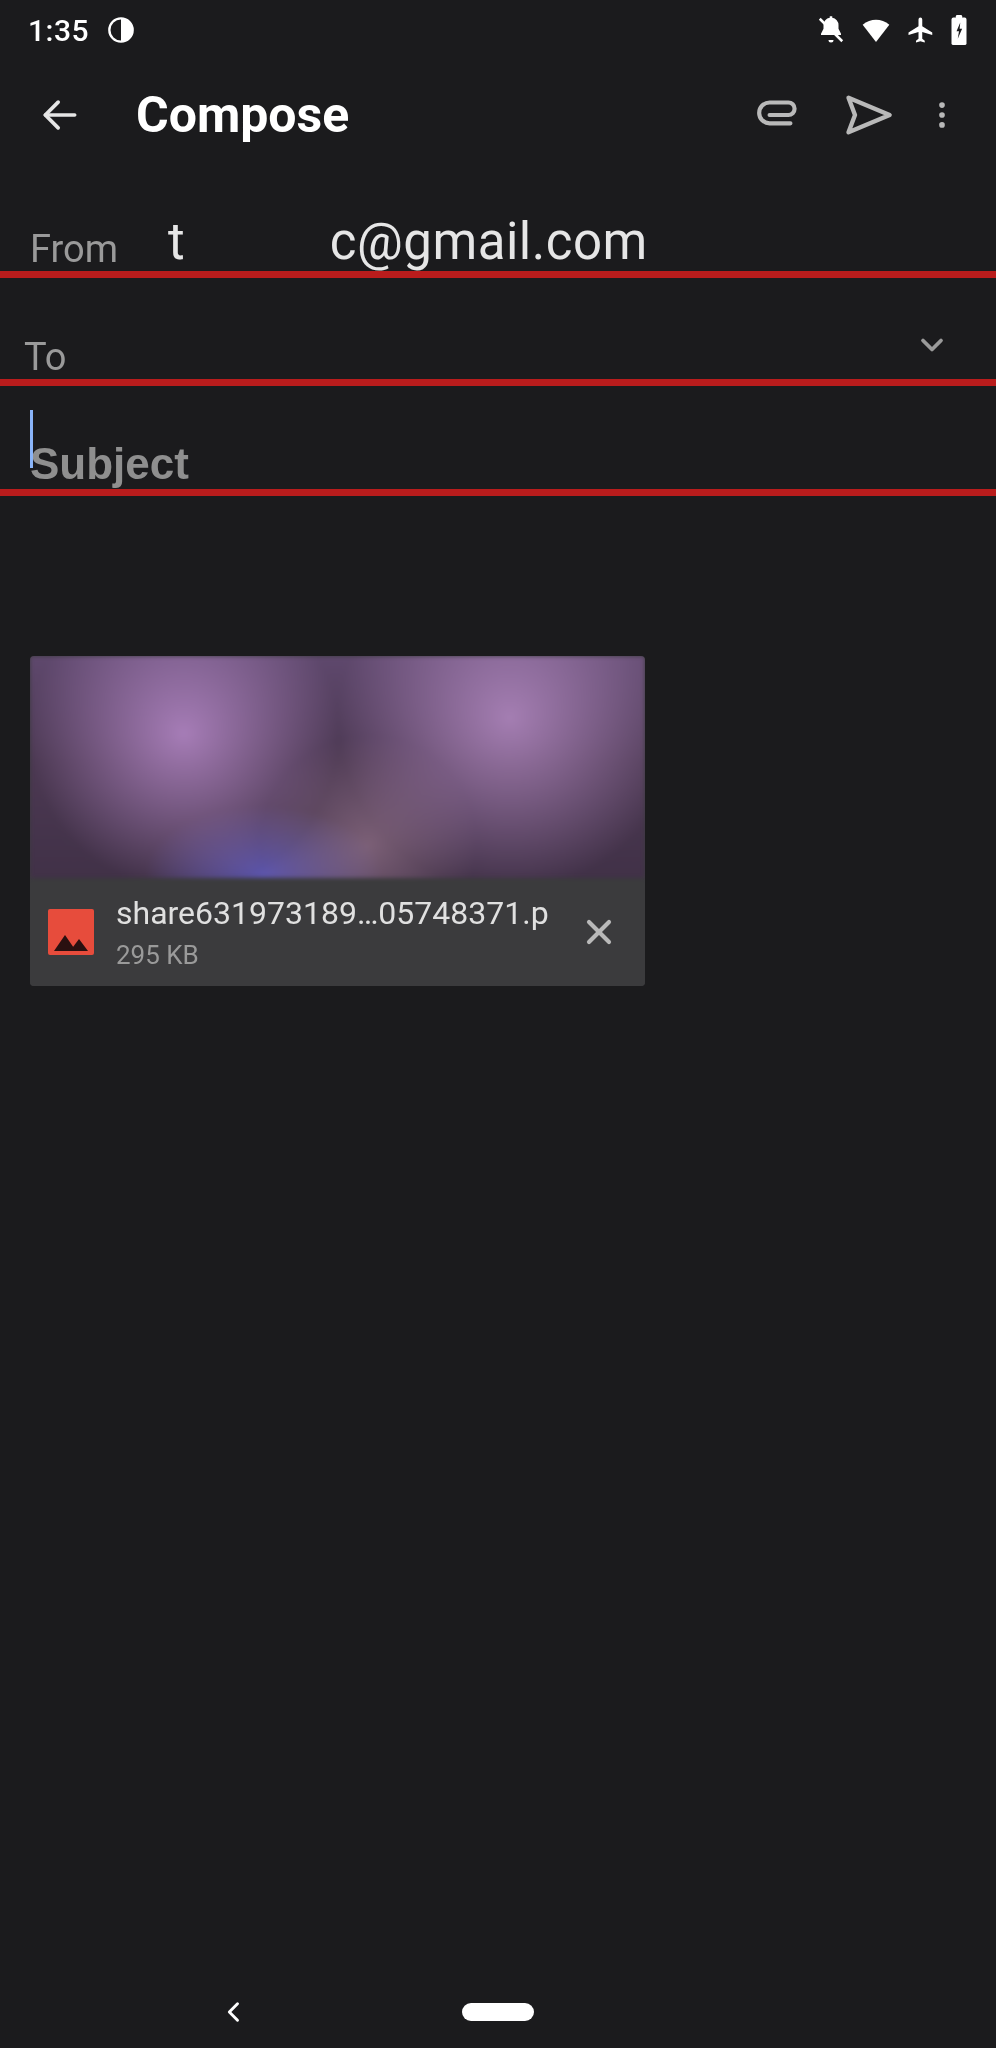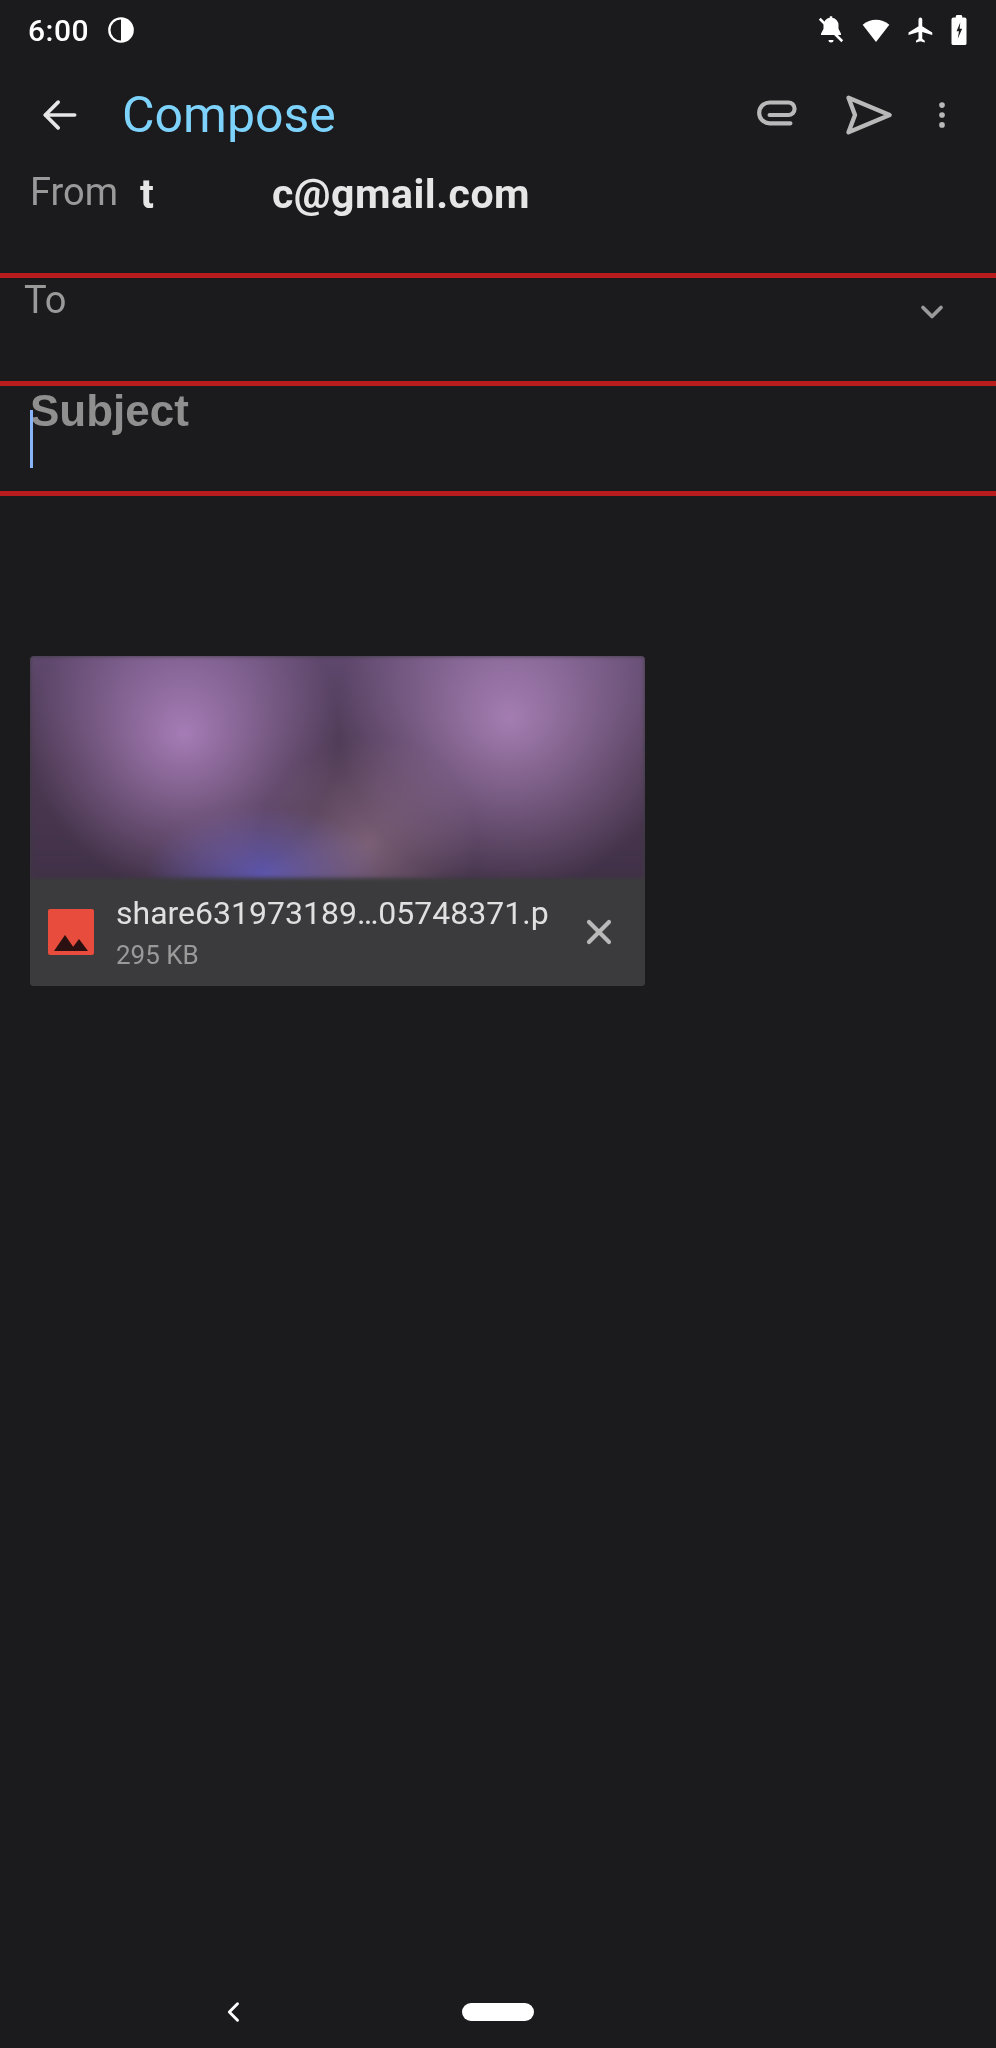--- a/index.html
+++ b/index.html
@@ -36,51 +36,51 @@
     padding: 0 24px;
   }
   .back-btn {
     width: 72px; height: 72px;
     display: flex; align-items: center; justify-content: center;
     border: none; background: transparent; cursor: pointer;
   }
   .toolbar-title {
     flex: 1;
     font-size: 50px;
-    font-weight: 400;
-    color: #7dd3fc;
-    margin-left: 26px;
+    font-weight: 700;
+    color: #ffffff;
+    margin-left: 40px;
   }
   .toolbar-action {
     width: 88px; height: 88px;
     display: flex; align-items: center; justify-content: center;
     border: none; background: transparent; cursor: pointer;
   }
 
   
   .row {
     display: flex;
-    align-items: flex-start;
+    align-items: flex-end;
     padding: 0 30px;
     min-height: 108px;
-    border-bottom: 5px solid #b91c1c;
+    border-bottom: 7px solid #b91c1c;
+    gap: 28px;
   }
   .row-label {
     color: #9a9a9a;
     font-size: 38px;
     width: 96px;
     flex-shrink: 0;
   }
   .from-row { min-height: 108px; }
   .from-value {
     margin-left: 14px;
     color: #e6e6e6;
-    font-size: 41px;
+    font-size: 51px;
     letter-spacing: 0.5px;
-    font-weight: bold;
   }
 
   .to-row { min-height: 108px; padding-left: 24px; }
   .to-input {
     flex: 1;
     background: transparent;
     border: none;
     outline: none;
     color: #e6e6e6;
     font-size: 38px;
@@ -211,21 +211,21 @@
     border-radius: 10px;
   }
 
   svg { display: block; }
 </style>
 </head>
 <body>
 
 <div class="status-bar">
   <div class="status-left">
-    <span class="clock">6:00</span>
+    <span class="clock">1:35</span>
     <span class="status-icon">
       <svg width="28" height="28" viewBox="0 0 24 24">
           <circle cx="12" cy="12" r="10" fill="none" stroke="#fff" stroke-width="2"></circle>
           <path d="M12 2 A10 10 0 0 1 12 22 Z" fill="#fff"></path>
         </svg>
     </span>
   </div>
   <div class="status-right">
     <span class="status-icon">
       <svg width="30" height="30" viewBox="0 0 24 24" fill="#fff">

